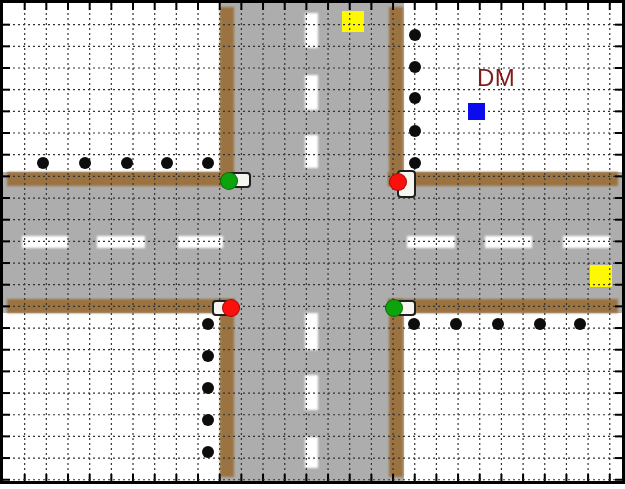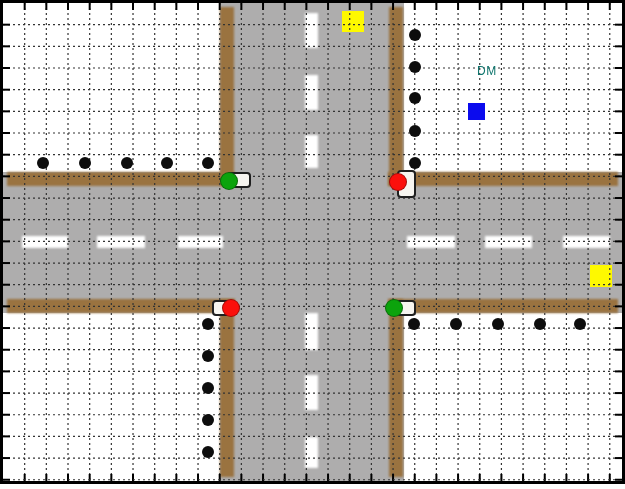--- a/index.html
+++ b/index.html
@@ -17,21 +17,21 @@
   .dot{border-radius:50%;}
   .light-circle{
     border-radius:50%;box-sizing:border-box;
     border:1px solid rgba(0,0,0,0.35);
   }
   .housing{
     border:2px solid #1f1f1f;border-radius:4px;background:#f7f5f0;
     box-sizing:border-box;
   }
   .dm-label{
-    position:absolute;left:474px;top:61px;font-size:12px;color:#0f766e;
+    position:absolute;left:474px;top:61px;font-size:24px;color:#7f1d1d;
     letter-spacing:0.5px;
   }
   svg.grid{position:absolute;left:0;top:0;pointer-events:none;}
 </style>
 </head>
 <body>
 
 <div class="world">
   <div class="layer" id="layer-roads">
       <div class="abs " style="left: 217px; top: 0px; width: 184px; height: 478px; background: rgb(174, 173, 173);"></div>

